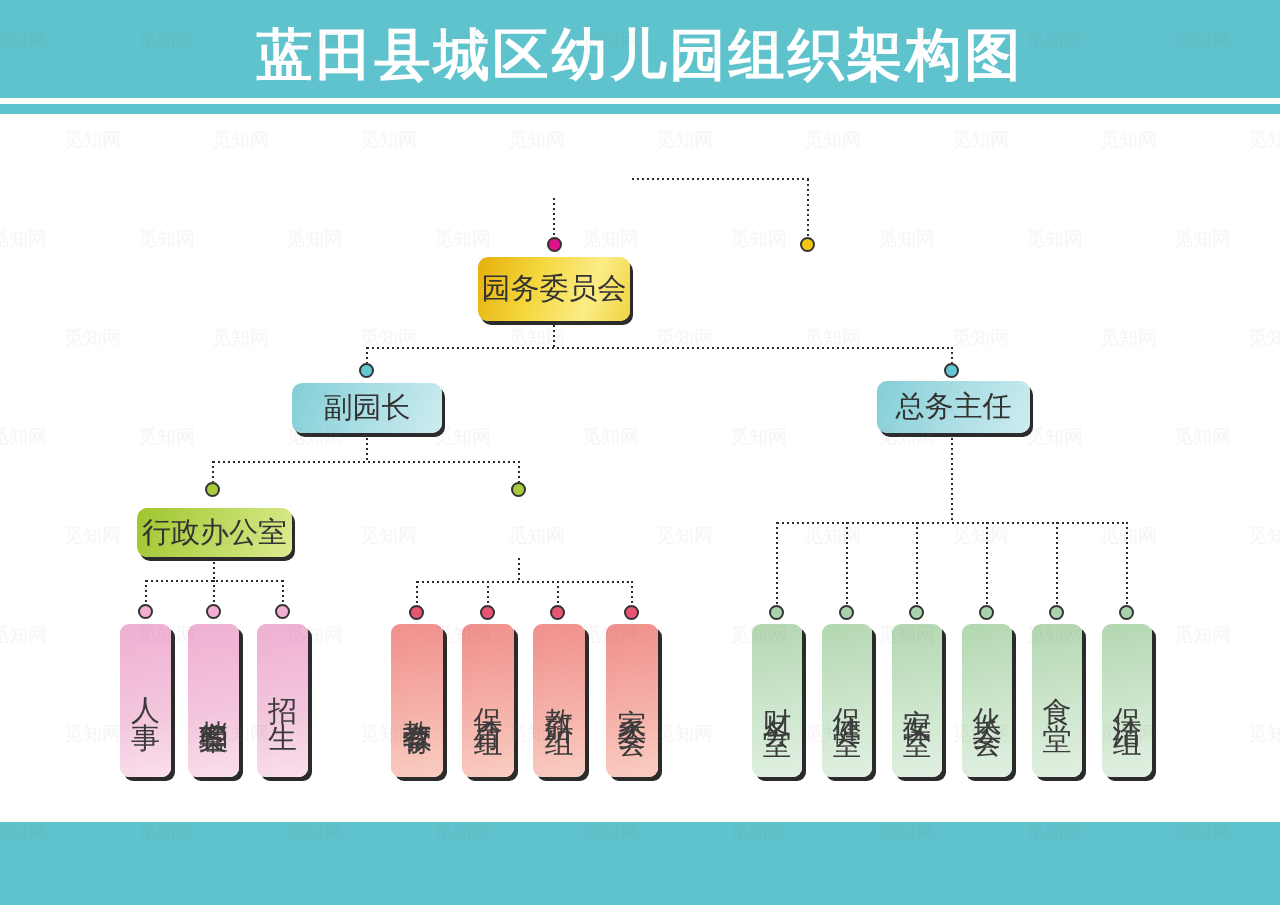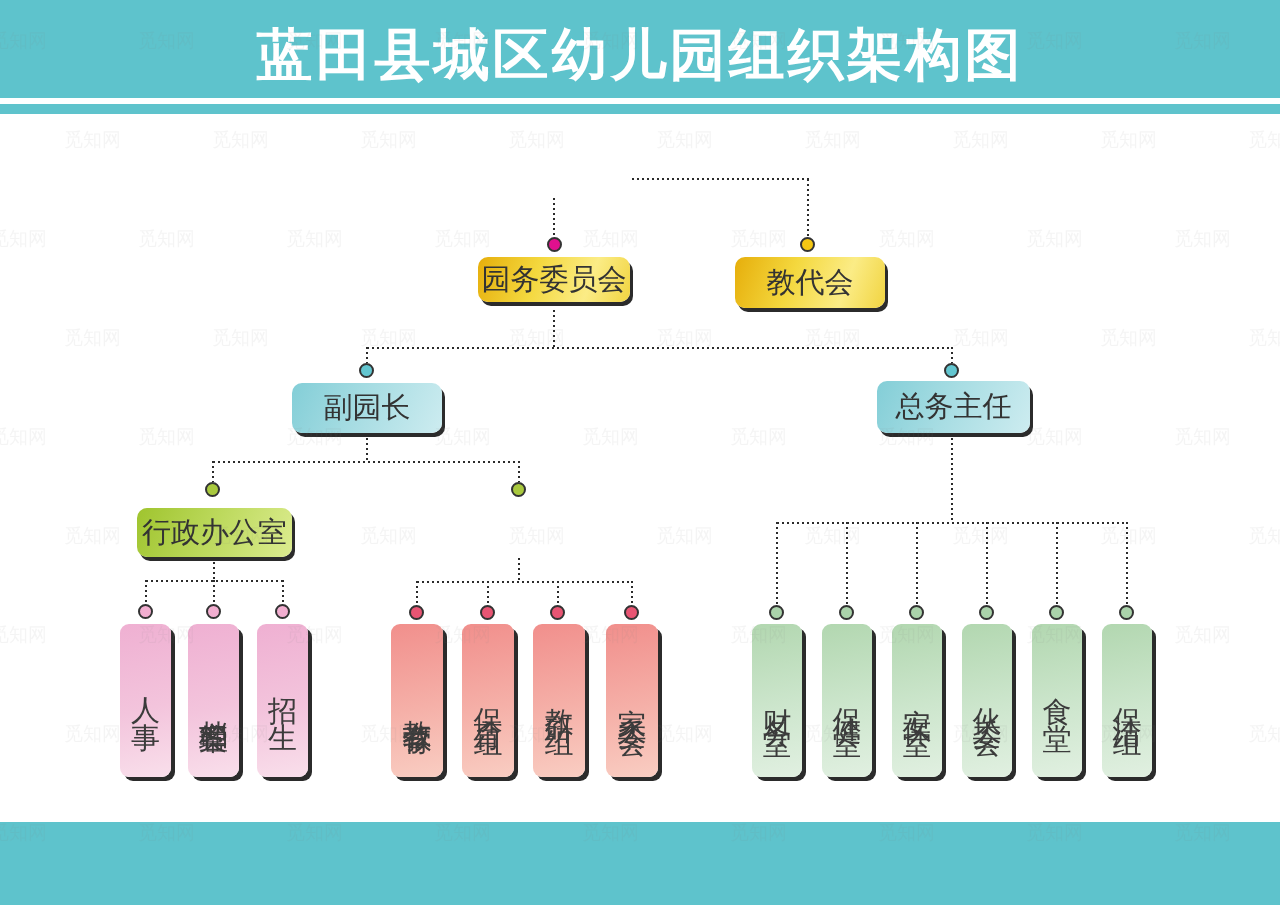--- a/index.html
+++ b/index.html
@@ -118,22 +118,21 @@
   <div class="dot dot-red" style="left:480px; top:605px;"></div>
   <div class="dot dot-red" style="left:550px; top:605px;"></div>
   <div class="dot dot-red" style="left:624px; top:605px;"></div>
   <div class="dot dot-green" style="left:769px; top:605px;"></div>
   <div class="dot dot-green" style="left:839px; top:605px;"></div>
   <div class="dot dot-green" style="left:909px; top:605px;"></div>
   <div class="dot dot-green" style="left:979px; top:605px;"></div>
   <div class="dot dot-green" style="left:1049px; top:605px;"></div>
   <div class="dot dot-green" style="left:1119px; top:605px;"></div>
 
-  <div class="node node-yellow" style="left:478px; top:257px; width:152px; height:45px;">园务委员会</div>
-  <div class="node node-yellow" style="left:735px; top:257px; width:150px; height:51px;">教代会</div>
+  <div class="node node-yellow" style="left:478px; top:257px; width:152px; height:64px;">园务委员会</div>
   <div class="node node-cyan" style="left:292px; top:383px; width:150px; height:50px;">副园长</div>
   <div class="node node-lime" style="left:137px; top:508px; width:155px; height:49px;">行政办公室</div>
   <div class="node node-cyan" style="left:877px; top:381px; width:153px; height:52px;">总务主任</div>
 
   <div class="col col-pink" style="left:120px; width:51px;">
     <span class="loose">人事</span>
     </div>
   <div class="col col-pink" style="left:188px; width:51px;">
     <span class="tight">档案管理</span>
     </div>

